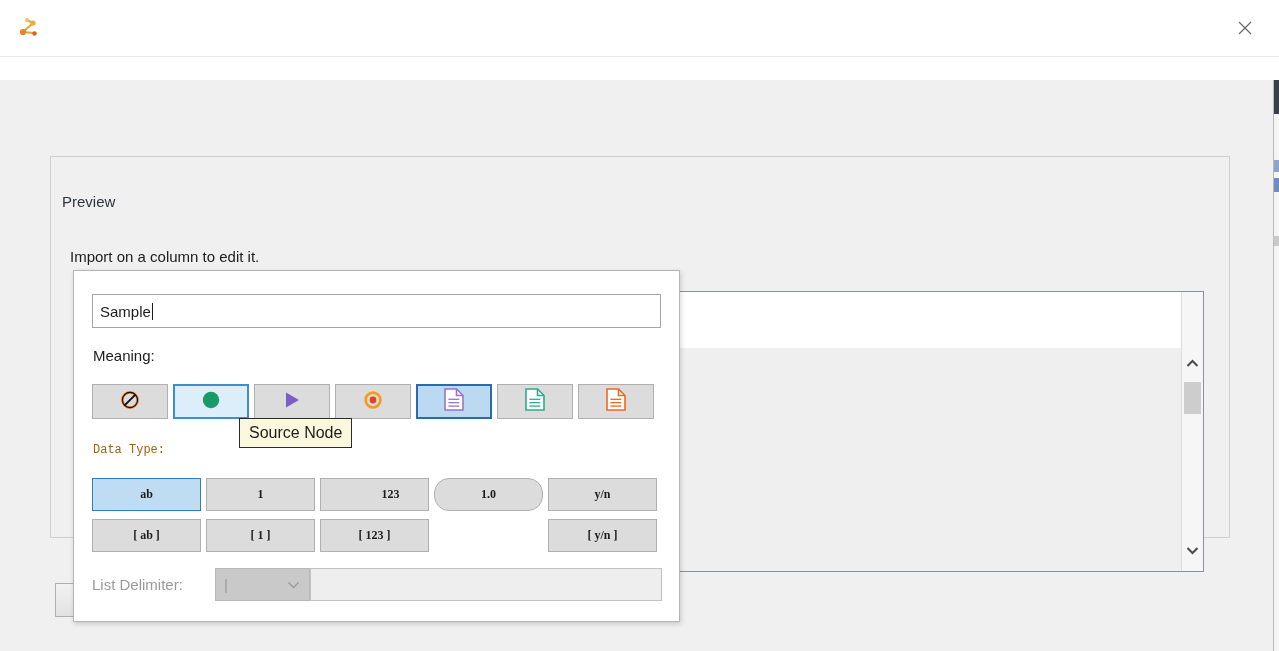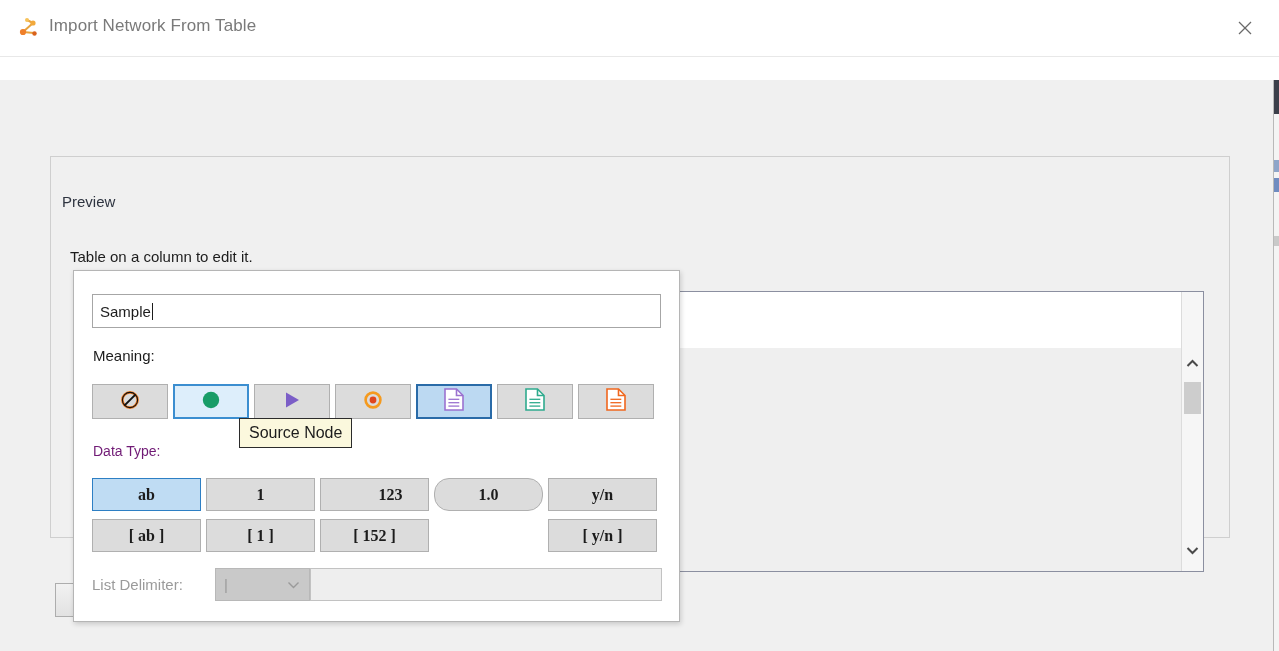--- a/index.html
+++ b/index.html
@@ -166,31 +166,31 @@
     background:#dcdcdc;
     display:flex;align-items:center;justify-content:center;
   }
   .mbtn.sel{
     border:2px solid #3b8ed0;
     background:#ddeefb;
   }
   .mbtn.sel.strong{border:2px solid #2a6ba8;background:#bcd9f2;}
 
   #datatype-label{
-    position:absolute;left:19px;top:172px;font-size:14px;color:#701a75;
+    position:absolute;left:19px;top:172px;font-size:12px;color:#a16207;font-family:Liberation Mono, monospace;
   }
   #dt-grid{
     position:absolute;left:18px;top:207px;width:570px;height:73px;
   }
   .dbtn{
     position:absolute;width:109px;height:33px;
     box-sizing:border-box;
     border:1px solid #b0b0b0;background:#dcdcdc;
     font-family:"Liberation Serif", serif;
-    font-weight:bold;font-size:16px;color:#1c1c1c;
+    font-weight:bold;font-size:12px;color:#1c1c1c;
     display:flex;align-items:center;justify-content:center;
   }
   .dbtn.sel{border:1px solid #2d7fc4;background:#bfdcf3;}
 
   #delim-row{position:absolute;left:18px;top:297px;width:570px;height:34px;}
   #delim-label{
     position:absolute;left:0;top:8px;font-size:15px;color:#9a9a9a;
   }
   #delim-combo{
     position:absolute;left:123px;top:0;width:95px;height:33px;
@@ -224,21 +224,20 @@
     <svg width="22" height="22" viewBox="0 0 22 22">
       <line x1="5" y1="15" x2="15" y2="6" stroke="#e8a33d" stroke-width="2"></line>
       <line x1="5" y1="15" x2="16" y2="16" stroke="#e8a33d" stroke-width="2"></line>
       <line x1="15" y1="6" x2="9" y2="3" stroke="#e8a33d" stroke-width="2"></line>
       <circle cx="5" cy="15" r="3.1" fill="#ef7f2a"></circle>
       <circle cx="15" cy="6" r="2.6" fill="#f2a93c"></circle>
       <circle cx="16.5" cy="16.5" r="2.2" fill="#d9621c"></circle>
       <circle cx="9" cy="3" r="2.0" fill="#f7c25a"></circle>
     </svg>
   </span>
-  <span id="title-text">Import Network From Table</span>
   <span id="close-btn">
     <svg width="16" height="16" viewBox="0 0 16 16">
       <line x1="2" y1="2" x2="14" y2="14" stroke="#6a6a6a" stroke-width="1.3"></line>
       <line x1="14" y1="2" x2="2" y2="14" stroke="#6a6a6a" stroke-width="1.3"></line>
     </svg>
   </span>
 </div>
 
 <div id="dialog-body">
 
@@ -248,21 +247,21 @@
     <div class="seg" style="top:80px;height:12px;background:#8ea5c9;"></div>
     <div class="seg" style="top:92px;height:6px;background:#f4f4f4;"></div>
     <div class="seg" style="top:98px;height:14px;background:#6f8cc0;"></div>
     <div class="seg" style="top:112px;height:44px;background:#f4f4f4;"></div>
     <div class="seg" style="top:156px;height:10px;background:#c9c9c9;"></div>
     <div class="seg" style="top:166px;height:429px;background:#f4f4f4;"></div>
   </div>
 
   <div id="preview-group"></div>
   <div id="preview-legend">Preview</div>
-  <div id="preview-hint">Table on a column to edit it.</div>
+  <div id="preview-hint">Import on a column to edit it.</div>
 
 
   <div id="table-outer">
 
     <div id="table-header">
       <div class="col-head" id="col-0">
         <span class="doc-ico">
           <svg width="17" height="20" viewBox="0 0 17 20">
             <path d="M1.5 1.5 H10.5 L15.5 6.5 V18.5 H1.5 Z" fill="#ffffff" stroke="#9b72d0" stroke-width="1.3"></path>
             <path d="M10.5 1.5 V6.5 H15.5" fill="none" stroke="#9b72d0" stroke-width="1.3"></path>
@@ -399,21 +398,21 @@
 
   <div id="dt-grid">
     <div class="dbtn sel" style="left:0;top:0;">ab</div>
     <div class="dbtn" style="left:114px;top:0;">1</div>
     <div class="dbtn" style="left:228px;top:0;padding-left:32px;">123</div>
     <div class="dbtn" style="left:342px;top:0;border-radius:15px;">1.0</div>
     <div class="dbtn" style="left:456px;top:0;">y/n</div>
 
     <div class="dbtn" style="left:0;top:41px;">[ ab ]</div>
     <div class="dbtn" style="left:114px;top:41px;">[ 1 ]</div>
-    <div class="dbtn" style="left:228px;top:41px;">[ 152 ]</div>
+    <div class="dbtn" style="left:228px;top:41px;">[ 123 ]</div>
     <div class="dbtn" style="left:456px;top:41px;">[ y/n ]</div>
   </div>
 
   <div id="delim-row">
     <span id="delim-label">List Delimiter:</span>
     <div id="delim-combo">
       <span class="dval">|</span>
       <span class="dchev">
         <svg width="13" height="8" viewBox="0 0 13 8">
             <path d="M1.5 1.5 L6.5 6.5 L11.5 1.5" fill="none" stroke="#9a9a9a" stroke-width="1.4"></path>

